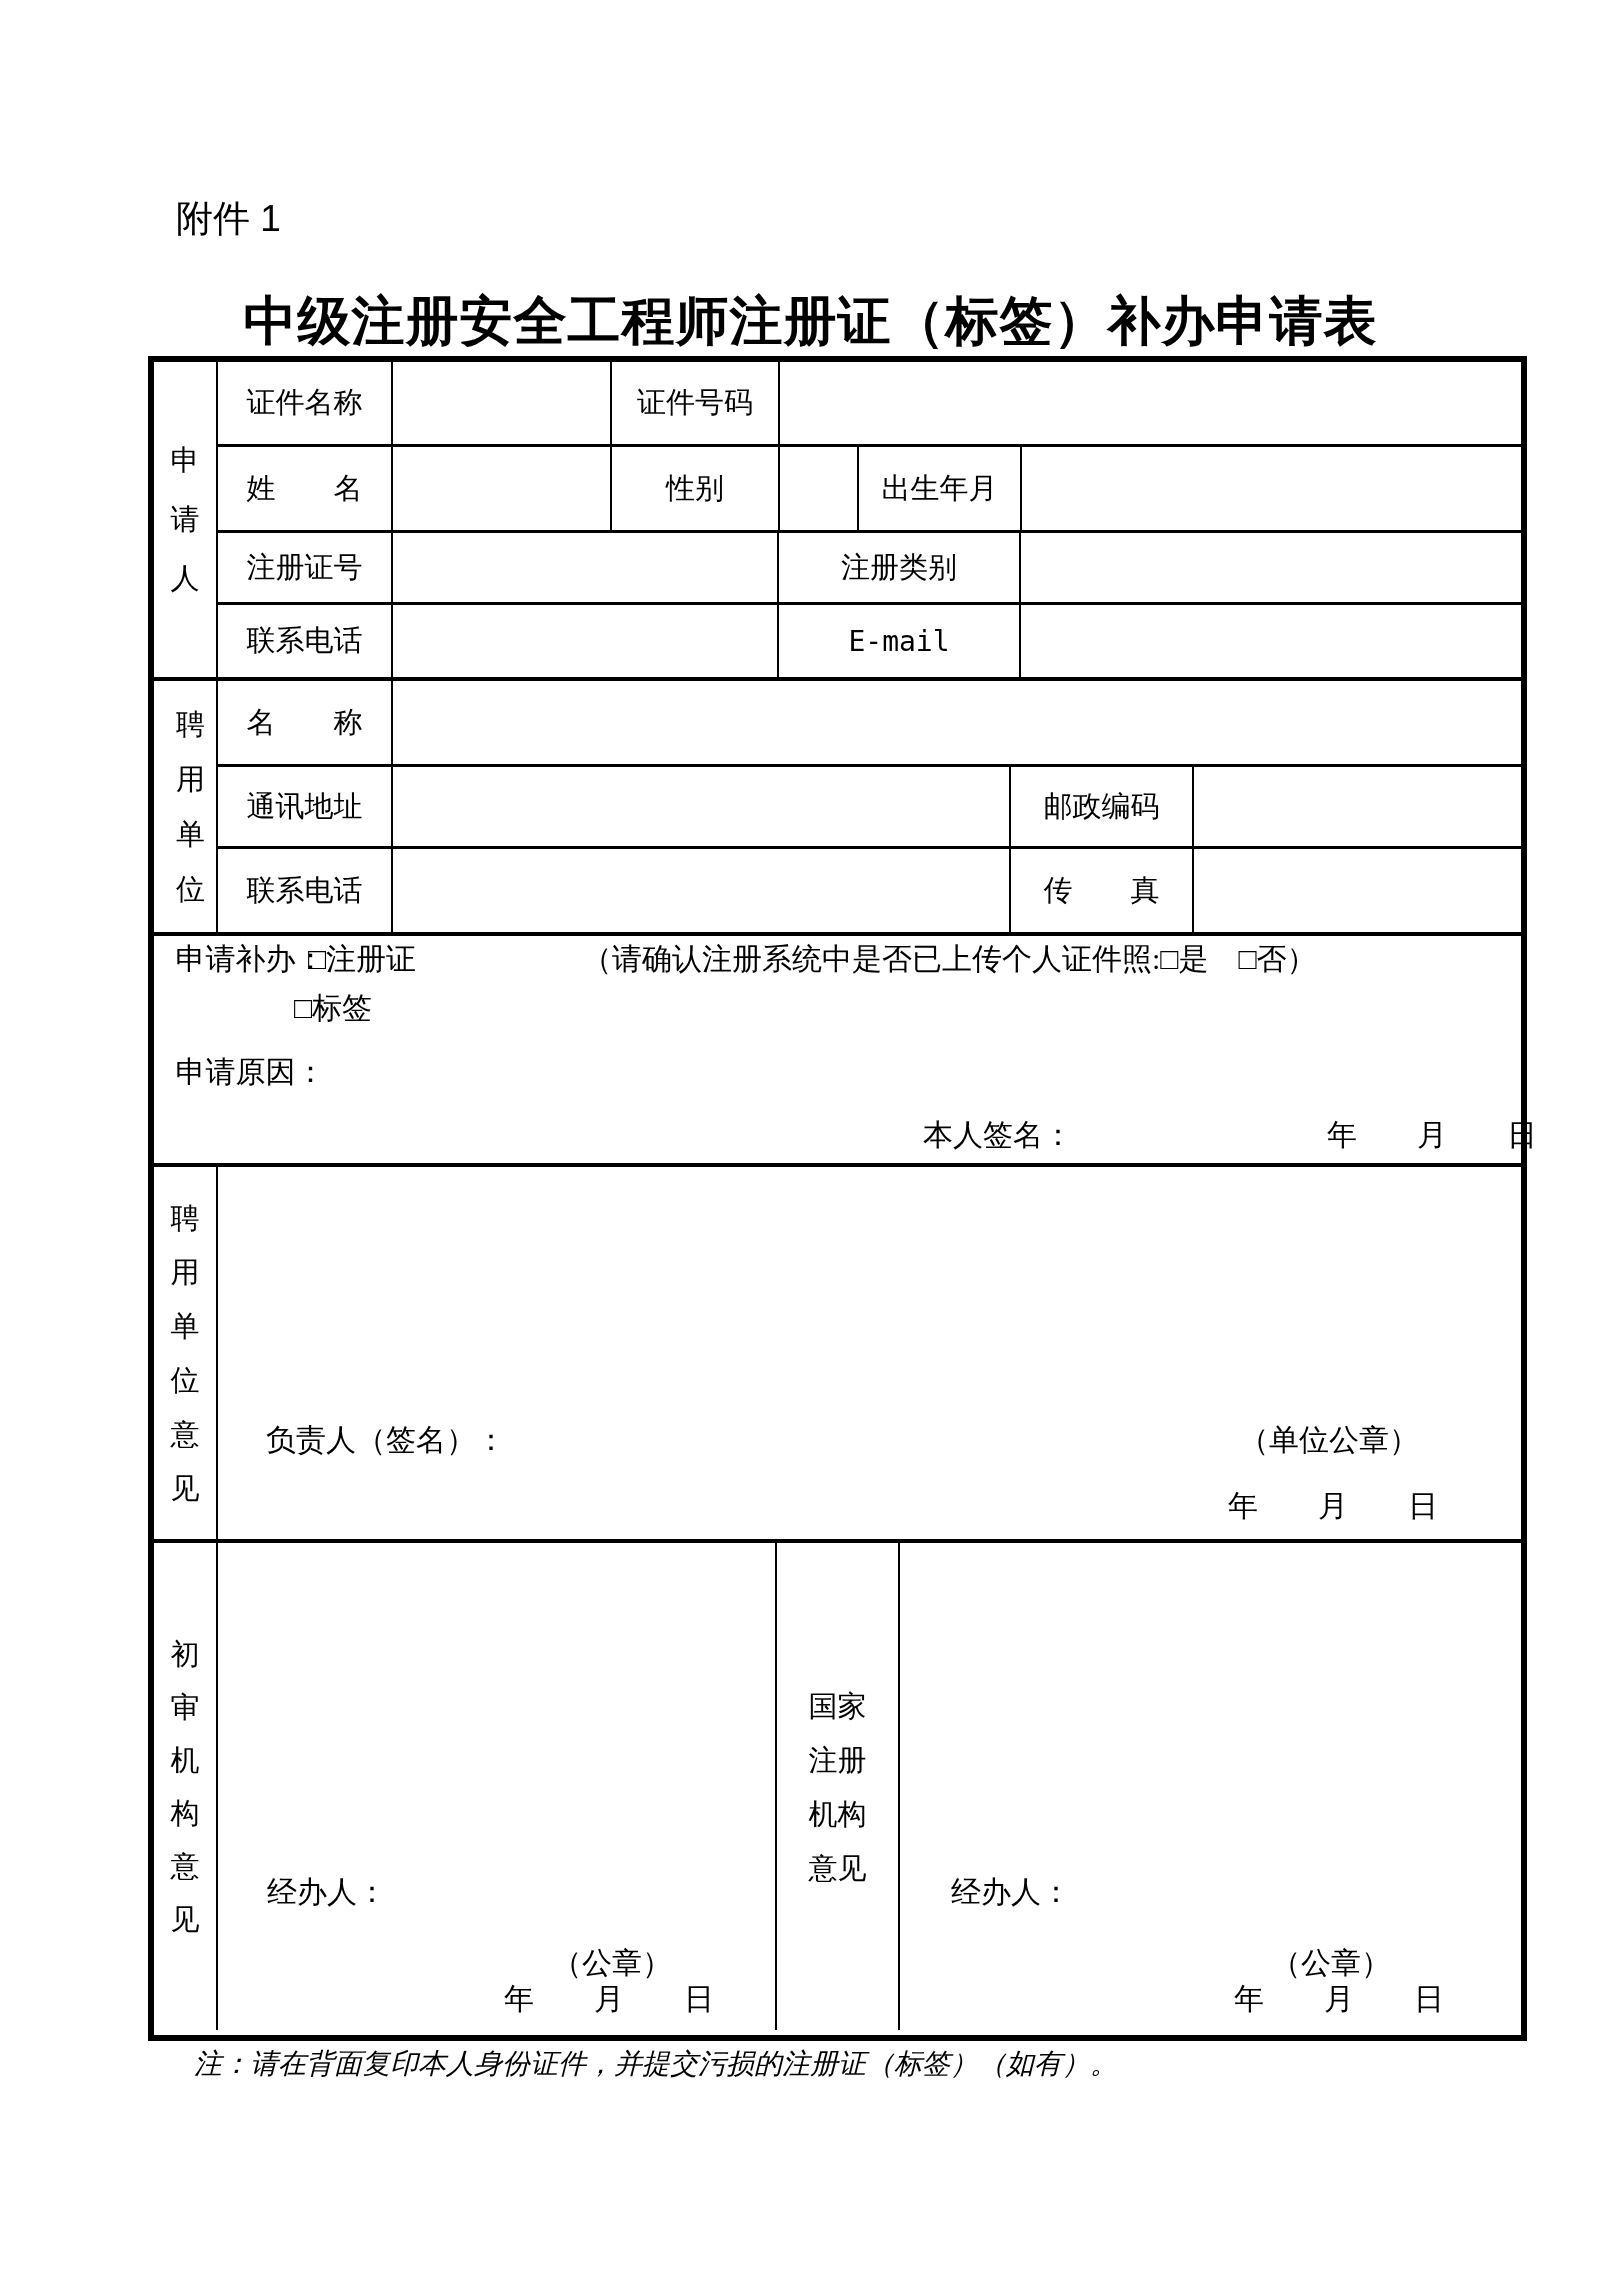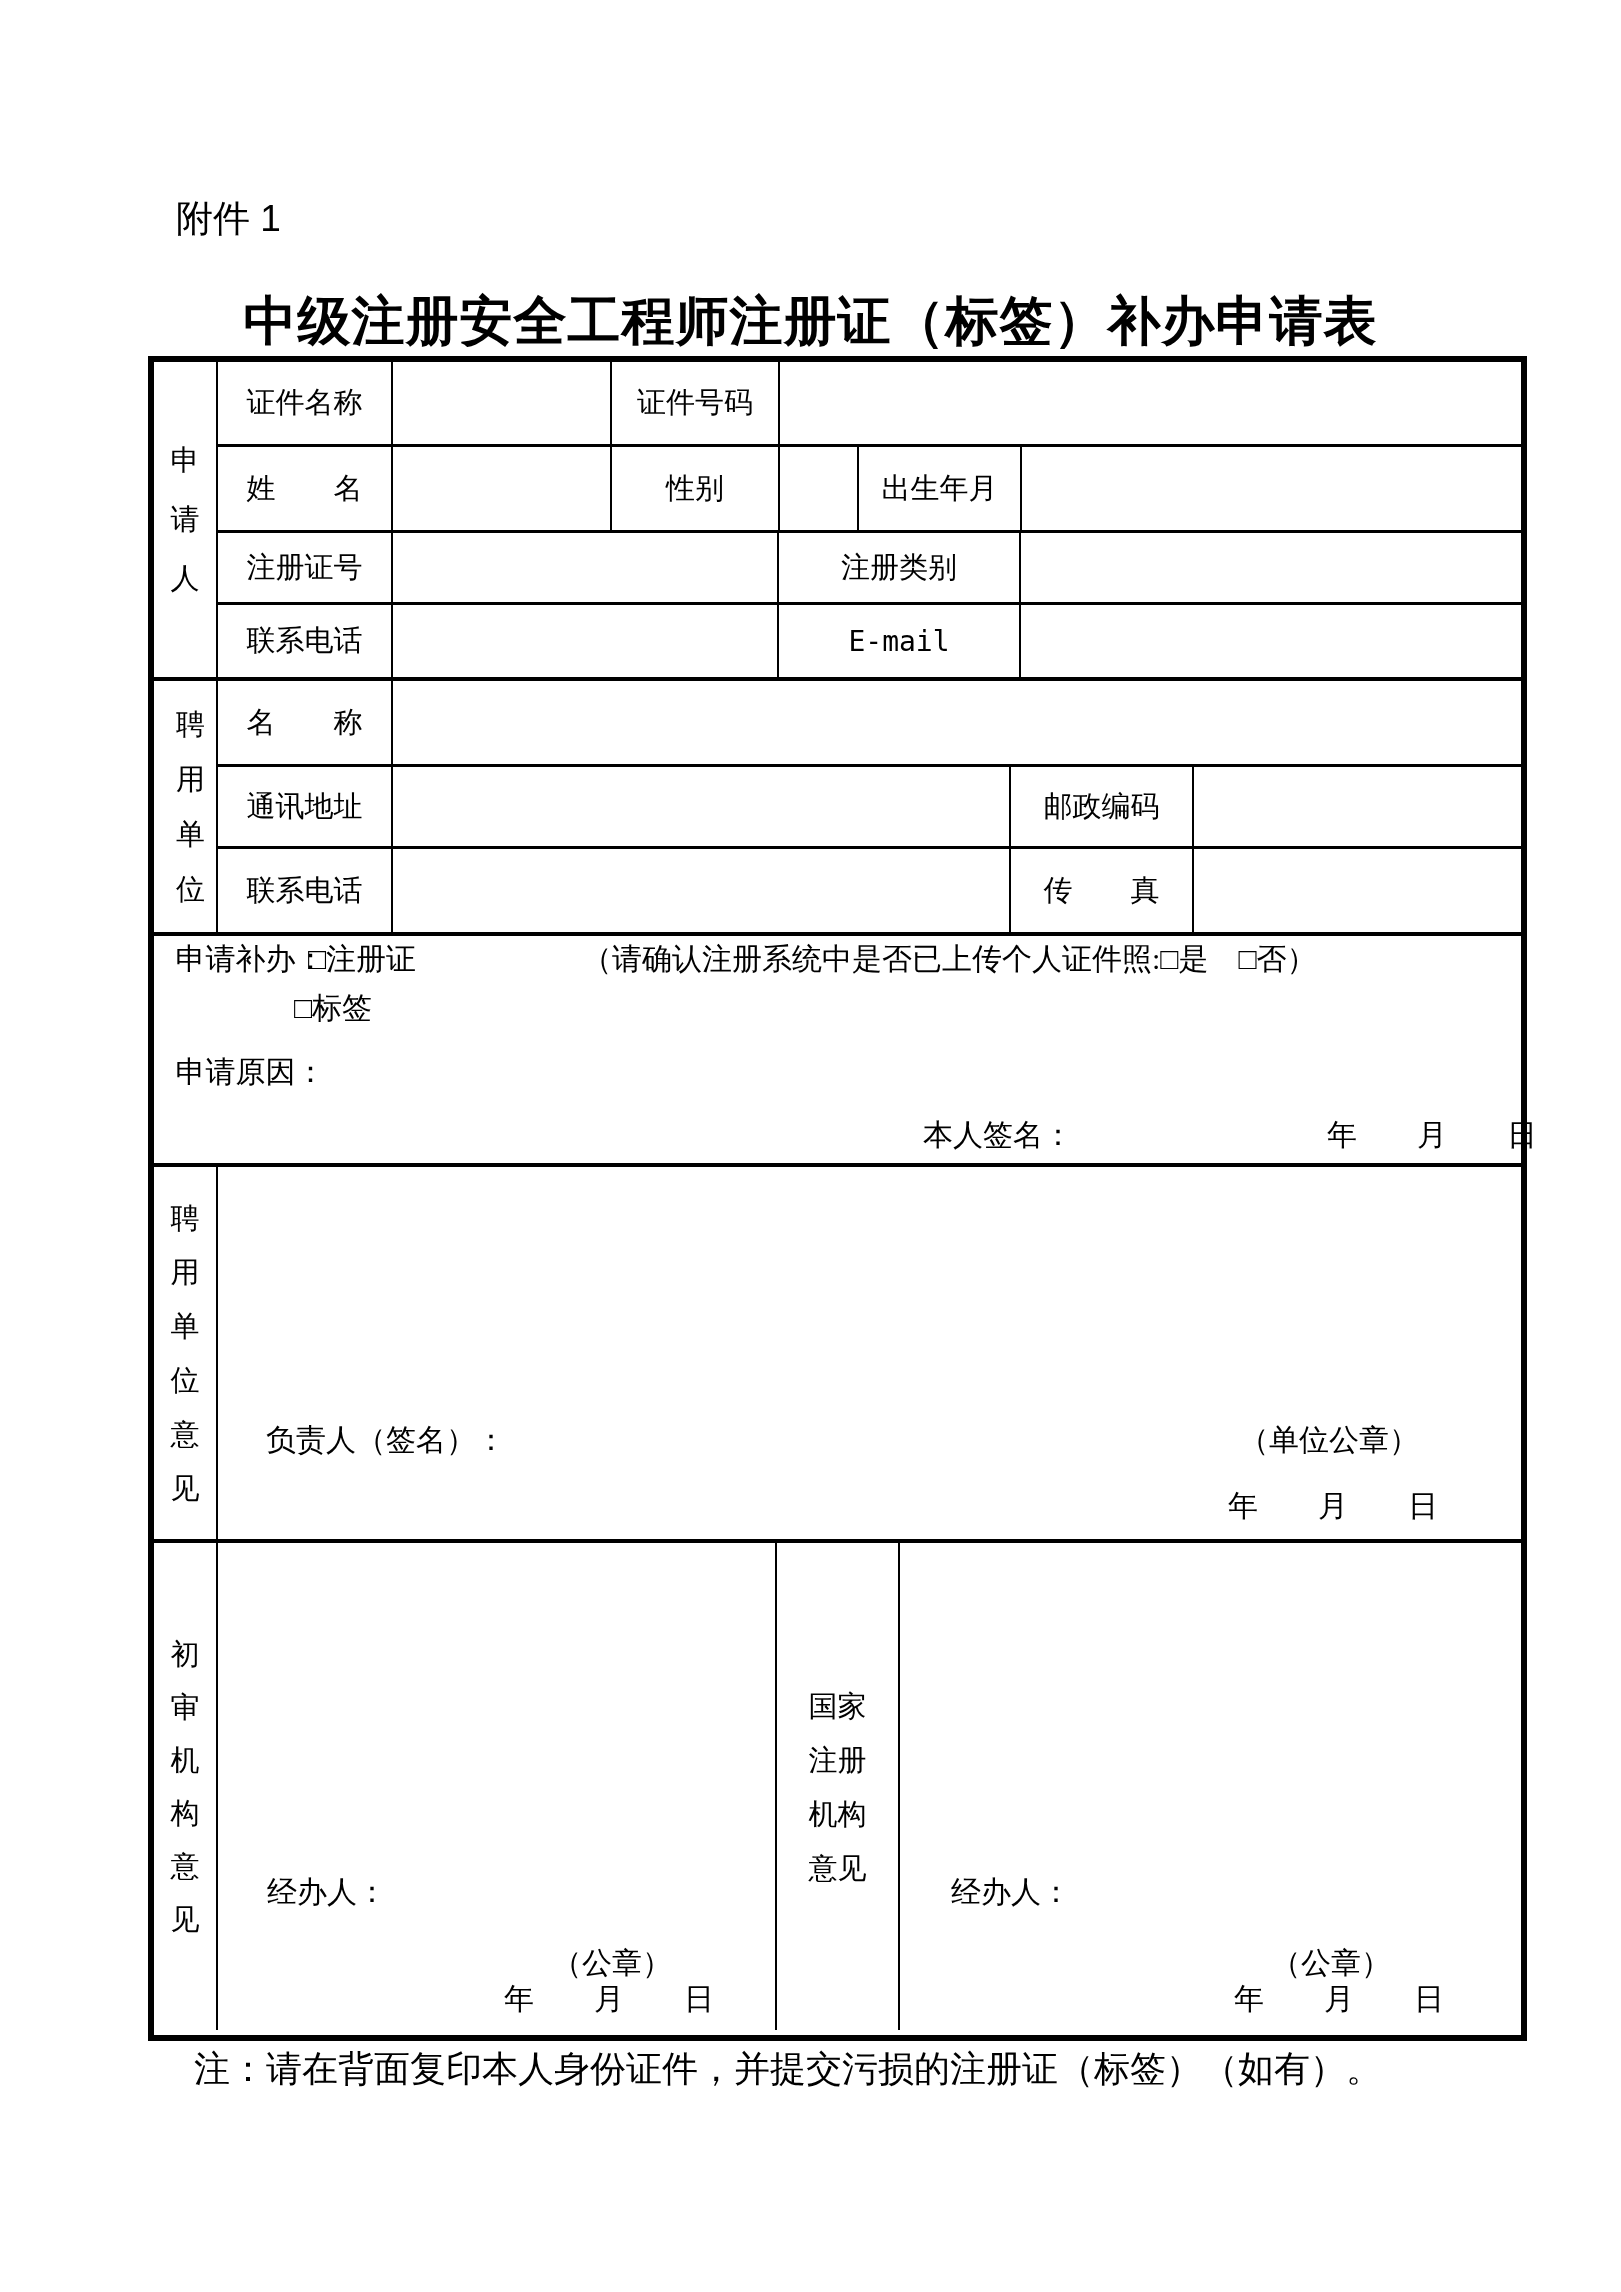--- a/index.html
+++ b/index.html
@@ -52,21 +52,21 @@
   .relcell{position:relative;box-sizing:border-box;}
   .abs{position:absolute;font-size:30px;white-space:pre;line-height:35px;}
   .h88{height:86px;} .h84{height:82px;} .h73{height:72px;} .h77{height:75px;}
   .h85{height:83px;} .h88b{height:86px;}
   .w176{width:173px;} .w223{width:219px;} .w171{width:168px;} .w81{width:79px;}
   .w166{width:163px;} .w394{width:386px;} .w247{width:242px;} .w624{width:612px;}
   .w187{width:183px;margin-left:6px;} .w568{width:557px;}
   .sec3{display:block;position:relative;height:231px;}
   .sec4{height:376px;}
   .sec5{height:491px;}
-  .footnote{position:absolute;left:194px;top:2045px;font-size:36px;white-space:pre;}
+  .footnote{position:absolute;left:194px;top:2045px;font-size:28px;white-space:pre;font-style:italic;}
 </style>
 </head>
 <body>
 
 <div class="page">
 
   <div class="attachment">附件 1</div>
   <div class="title">中级注册安全工程师注册证（标签）补办申请表</div>
 
   <div class="form">

